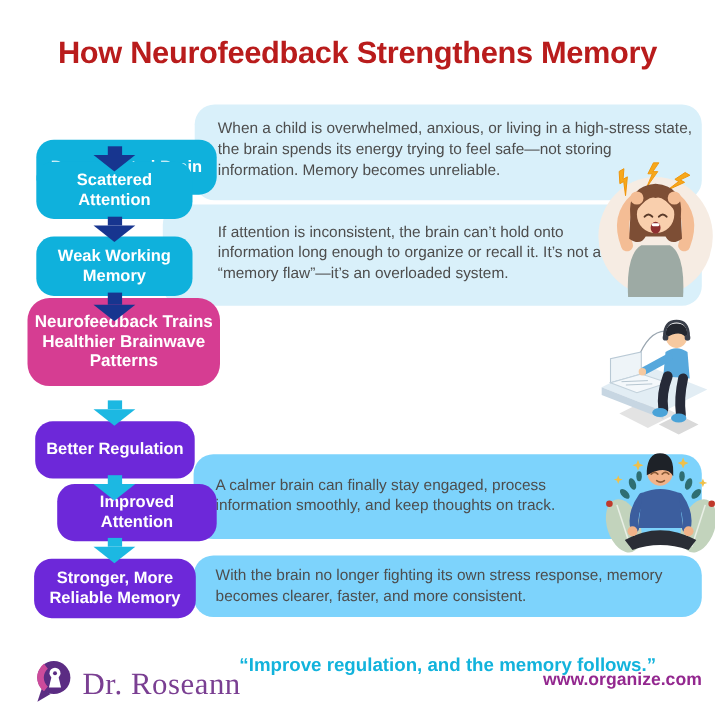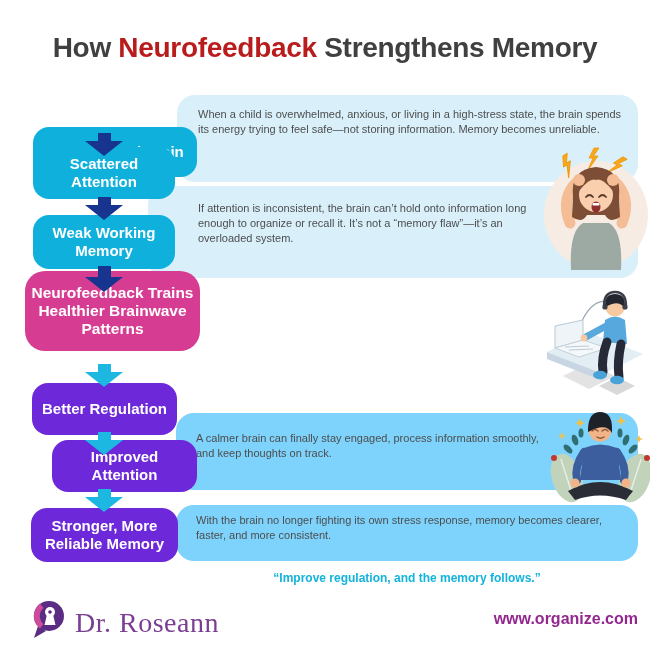--- a/index.html
+++ b/index.html
@@ -5,21 +5,21 @@
   html,body{margin:0;padding:0;background:#ffffff;}
   #canvas{
     position:relative;width:650px;height:650px;background:#ffffff;overflow:hidden;
     font-family:"Liberation Sans","DejaVu Sans",sans-serif;
   }
   
   #title{
     position:absolute;top:32px;left:0;width:650px;text-align:center;
     font-size:28px;font-weight:bold;letter-spacing:-0.3px;white-space:nowrap;
   }
-  .t-cyan{color:#404040;}
+  .t-cyan{color:#b91c1c;}
   .t-pink{color:#b91c1c;}
   
   .fbox{
     position:absolute;border-radius:16px;color:#ffffff;font-weight:bold;
     display:flex;align-items:center;justify-content:center;text-align:center;
     font-size:15px;line-height:1.18;padding:2px 6px;box-sizing:border-box;z-index:2;
   }
   .fbox.cyan{background:#0fb1dc;}
   .fbox.magenta{background:#d63d92;font-size:15.5px;}
   .fbox.pink{background:#6d28d9;}
@@ -41,21 +41,21 @@
   #arrow1{top:133px;}
   #arrow2{top:197px;}
   #arrow3{top:266px;}
   #arrow3 .stem{height:11px;}
   #arrow4{top:364px;}
   #arrow5{top:432px;}
   #arrow6{top:489px;}
   
   .rblock{position:absolute;border-radius:18px;z-index:1;}
   .rblock .ptext{
-    position:absolute;color:#4d4d4d;font-size:11px;line-height:1.35;
+    position:absolute;color:#4d4d4d;font-size:14px;line-height:1.35;
   }
   .blueP{background:#d9f0fa;}
   .grayP{background:#e9e9e9;}
   .pinkP{background:#7dd3fc;}
   #rblock1{left:177px;top:95px;width:461px;height:87px;}
   #rblock1 .ptext{left:21px;top:12px;width:432px;}
   #rblock2{left:148px;top:186px;width:490px;height:92px;}
   #rblock2 .ptext{left:50px;top:15px;width:360px;}
   #rblock3{left:148px;top:292px;width:490px;height:90px;}
   #rblock3 .ptext{left:75px;top:8px;width:354px;white-space:pre-line;}
@@ -63,22 +63,22 @@
   #rblock4 .ptext{left:20px;top:18px;width:345px;}
   #rblock5{left:176px;top:505px;width:462px;height:56px;}
   #rblock5 .ptext{left:20px;top:8px;width:430px;}
   
   .illus{position:absolute;z-index:4;}
   #illus1{left:540px;top:145px;}
   #illus2{left:545px;top:280px;}
   #illus3{left:548px;top:406px;}
   
   #quote{
-    position:absolute;left:176px;top:571px;width:462px;text-align:center;
-    color:#12b3dc;font-size:12px;font-weight:bold;
+    position:absolute;left:176px;top:595px;width:462px;text-align:center;
+    color:#12b3dc;font-size:17px;font-weight:bold;
   }
   
   #brand{position:absolute;left:30px;top:599px;height:40px;display:flex;align-items:flex-end;gap:9px;}
   #brand-name{
     font-family:"Liberation Serif","DejaVu Serif",serif;font-size:28px;color:#7a3f92;letter-spacing:0.5px;
   }
   #site{
     position:absolute;right:12px;top:610px;font-size:16px;font-weight:bold;color:#93278f;text-decoration:none;
   }
 </style>

